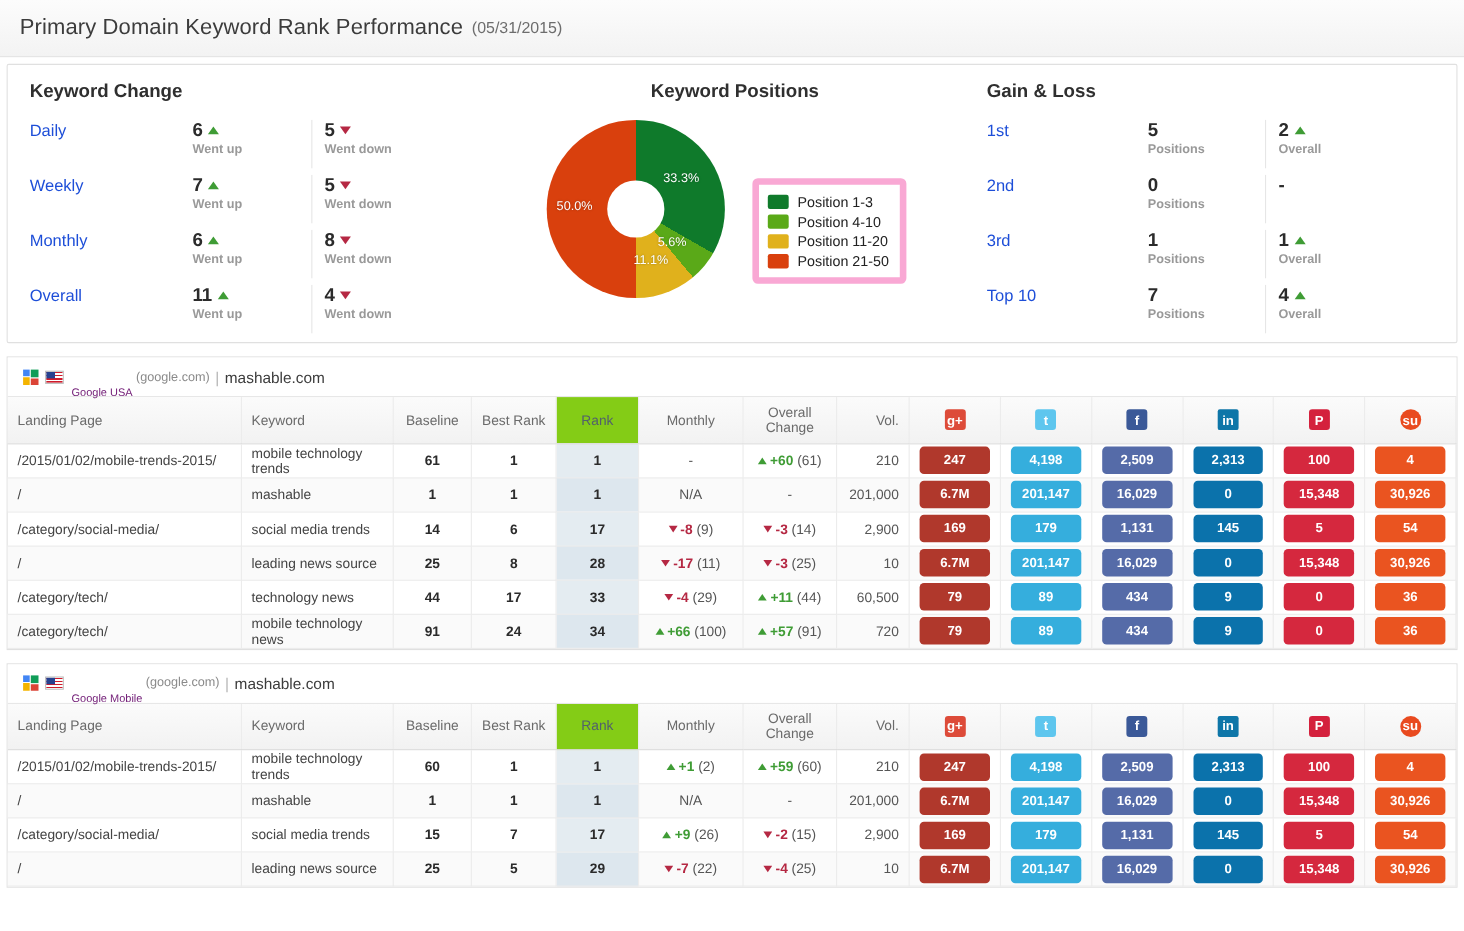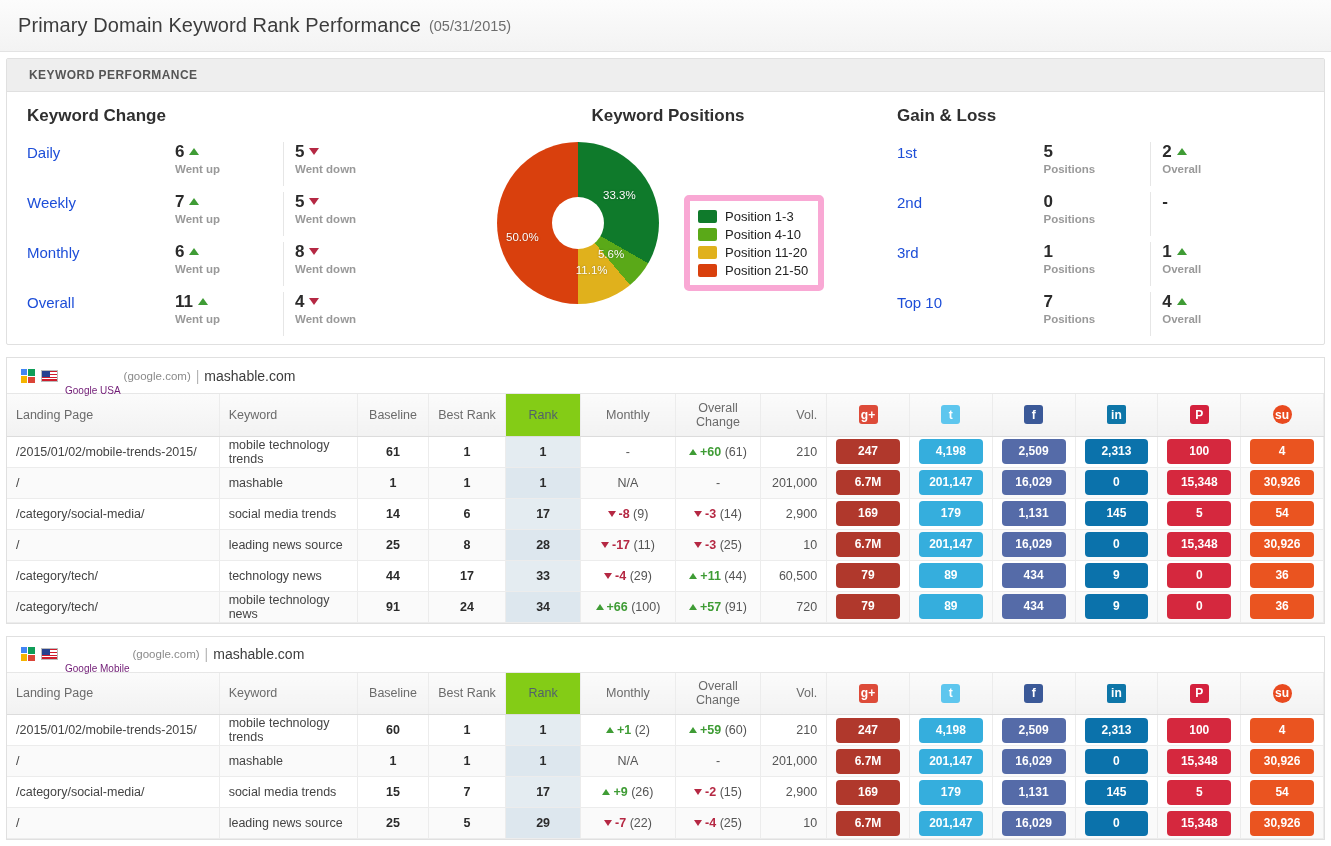--- a/index.html
+++ b/index.html
@@ -289,21 +289,20 @@
 <body>
 
 <div class="page">
 
   <div class="title-bar">
     <span class="title-main">Primary Domain Keyword Rank Performance</span>
     <span class="title-date">(05/31/2015)</span>
   </div>
 
   <div class="panel">
-    <div class="panel-head">KEYWORD PERFORMANCE</div>
     <div class="panel-body">
 
       <div class="kpi-block left">
         <div class="block-title">Keyword Change</div>
         <div id="kc-rows">
   <div class="kpi-row">
     <div class="kpi-label">Daily</div>
     <div class="kpi-cell">
       <div class="kpi-num">6<span class="arrow-up"></span></div>
       <div class="kpi-sub">Went up</div>
@@ -351,21 +350,21 @@
 
       <div class="chart-block">
         <div class="block-title">Keyword Positions</div>
         <div class="donut-wrap">
           <div class="donut" id="donut-ring" style="background: conic-gradient(rgb(15, 122, 43) 0deg, rgb(15, 122, 43) 119.88deg, rgb(90, 169, 24) 119.88deg, rgb(90, 169, 24) 140.04deg, rgb(224, 177, 28) 140.04deg, rgb(224, 177, 28) 180deg, rgb(217, 64, 13) 180deg, rgb(217, 64, 13) 360deg);"></div>
           <div class="donut-hole"></div>
           <div id="slice-labels">
               <div class="slice-label" style="left:156.0px;top:47.0px;">33.3%</div>
               <div class="slice-label" style="left:150.9px;top:106.4px;">5.6%</div>
               <div class="slice-label" style="left:128.8px;top:121.9px;">11.1%</div>
-              <div class="slice-label" style="left:59.0px;top:73.0px;margin-top:16px;">50.0%</div>
+              <div class="slice-label" style="left:59.0px;top:73.0px;">50.0%</div>
             </div>
           <div class="legend">
             <div id="legend-rows">
     <div class="legend-row">
       <span class="legend-swatch" style="background:#0f7a2b"></span>
       <span class="legend-text">Position 1-3</span>
     </div>
     <div class="legend-row">
       <span class="legend-swatch" style="background:#5aa918"></span>
       <span class="legend-text">Position 4-10</span>

